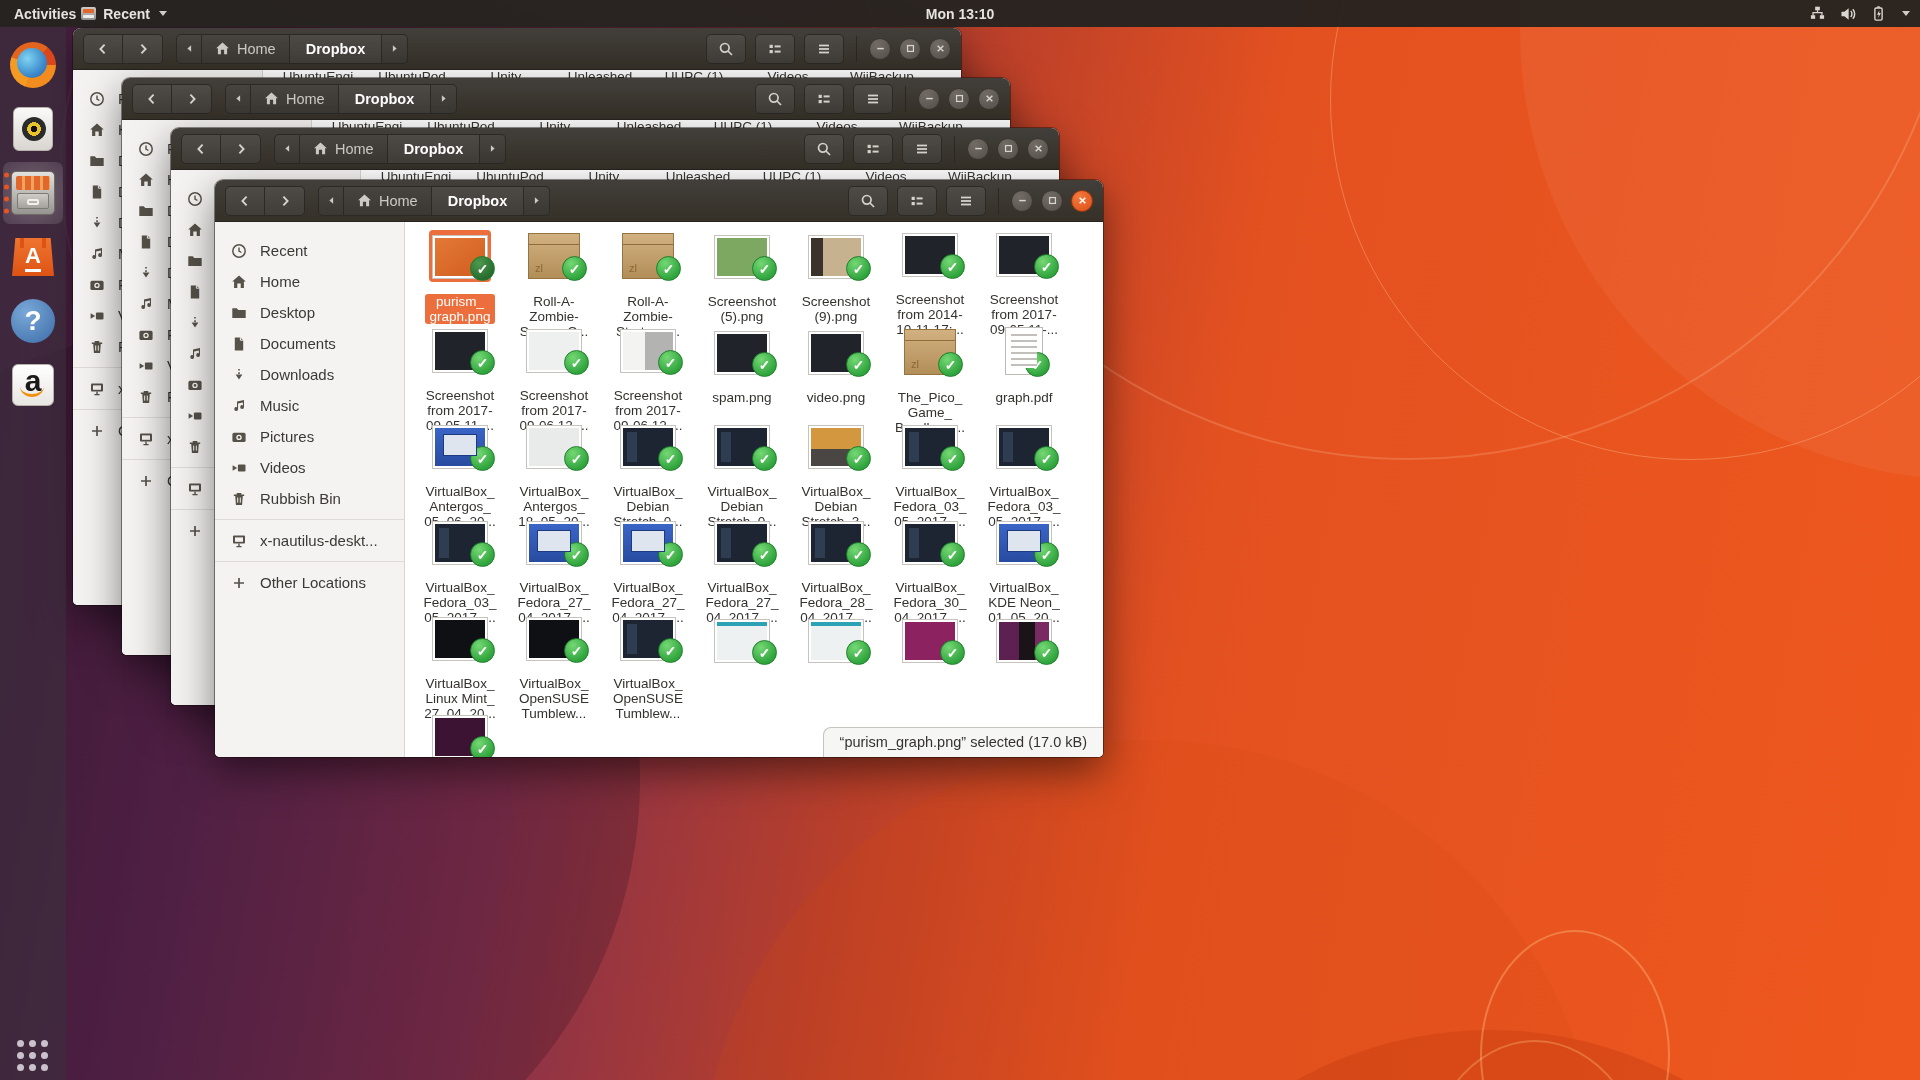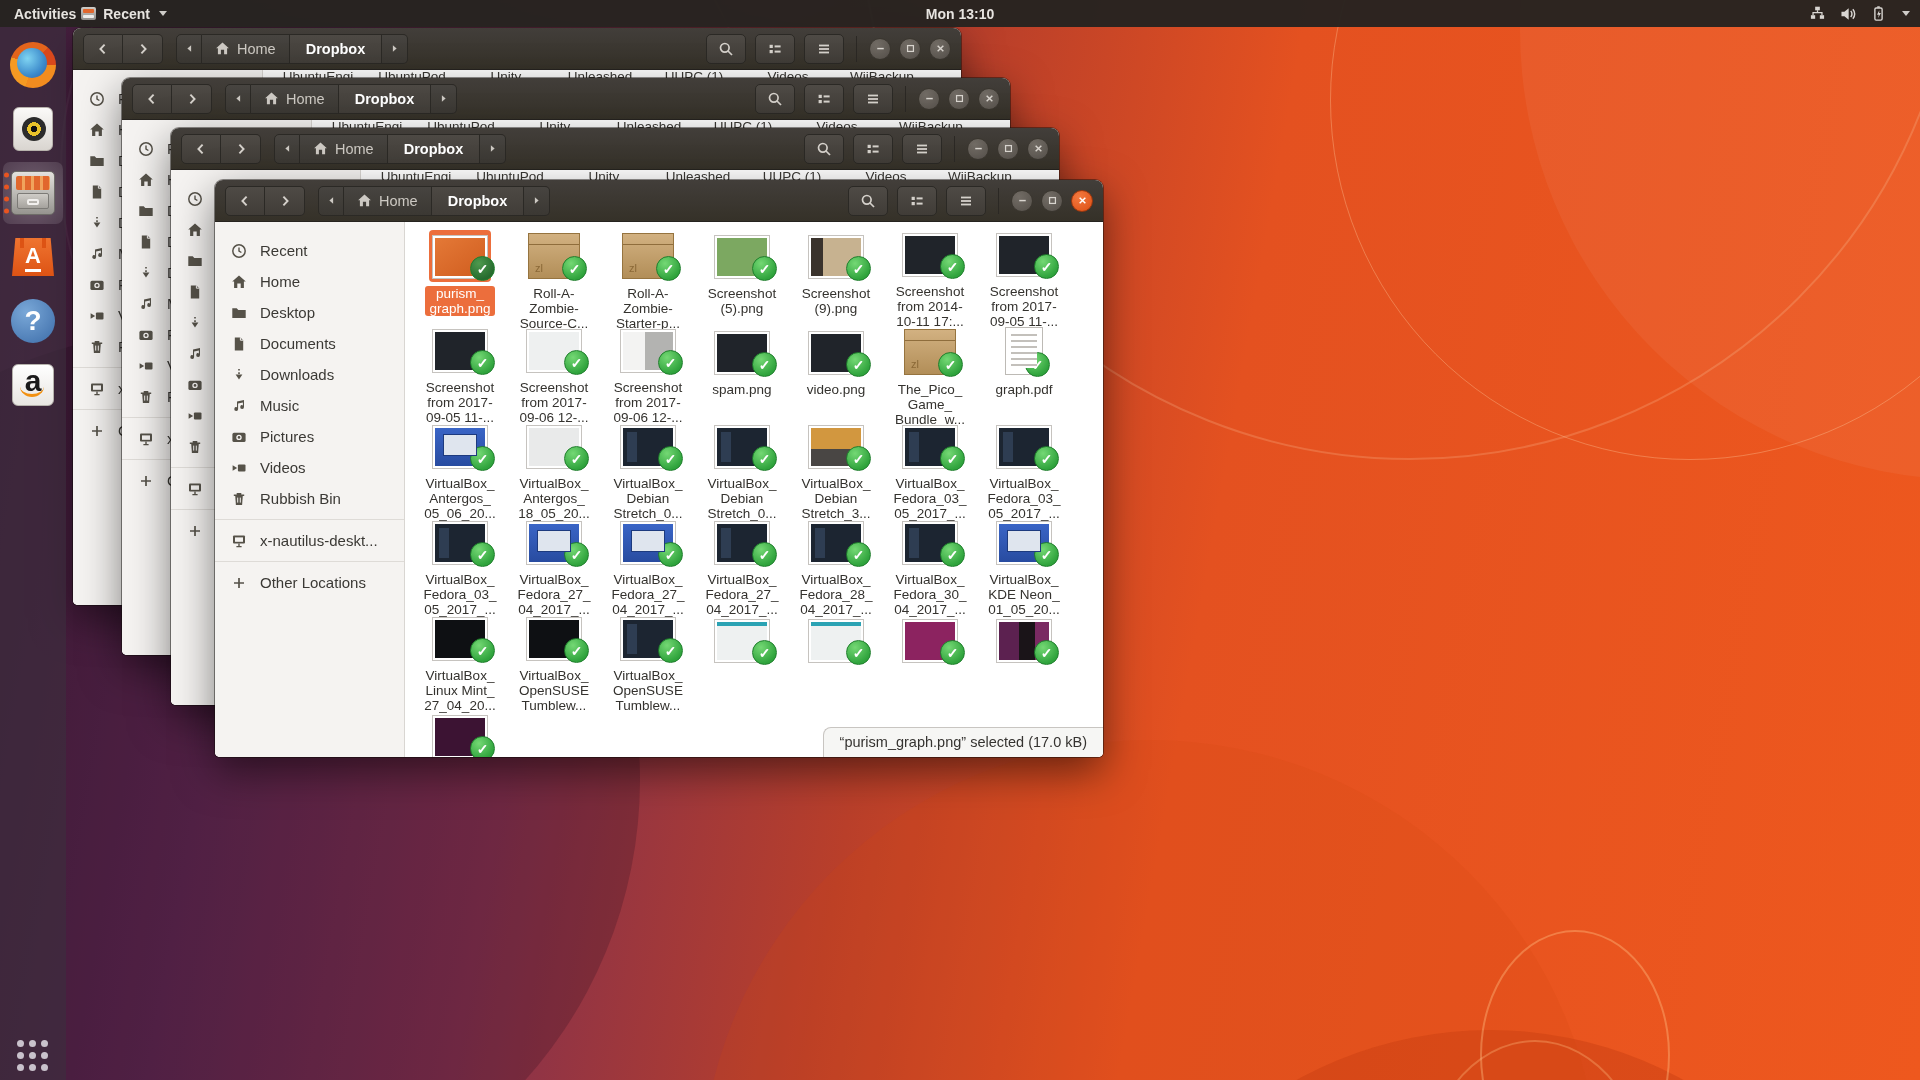--- a/index.html
+++ b/index.html
@@ -149,21 +149,21 @@
   .thumb { position:relative; width:56px; height:44px; border:1px solid #c6c3bf;
     box-shadow:inset 0 0 0 2px #fff; }
   .thumb.page { width:38px; height:48px; background:#fff; box-shadow:none; border:1px solid #bdbab5; }
   .thumb.box { width:52px; height:46px; box-shadow:none; }
   .badge { position:absolute; right:-8px; bottom:-3px; width:25px; height:25px; border-radius:50%;
     background:radial-gradient(circle at 35% 28%,#74d874,#2fa33c 72%);
     border:1px solid #1f7f2c; color:#fff; font-size:14px; font-weight:bold;
     display:flex; align-items:center; justify-content:center; }
   .badge::after { content:"\2713"; }
   .file.sel .badge { background:radial-gradient(circle at 35% 28%,#4e9a4e,#266b2e 72%); }
-  .flabel { margin-top:4px; font-size:13.5px; line-height:15px; text-align:center;
+  .flabel { margin-top:12px; font-size:13.5px; line-height:15px; text-align:center;
     color:#34322e; white-space:pre-line; }
   .file.sel .flabel { background:#ec6e3c; color:#fff; border-radius:3px; padding:0 5px; }
 
   
   .k-purism { background:linear-gradient(145deg,#e57a38,#cf5c1e); }
   .k-odp { background:#fff; }
   .k-odp::before { content:""; position:absolute; left:5px; top:6px; width:14px; height:11px;
     background:#e1672d; border-radius:2px; }
   .k-odp::after { content:""; position:absolute; right:5px; top:8px; left:22px; height:16px;
     background:repeating-linear-gradient(#b9b6b1 0 2px,#fff 2px 5px); }

